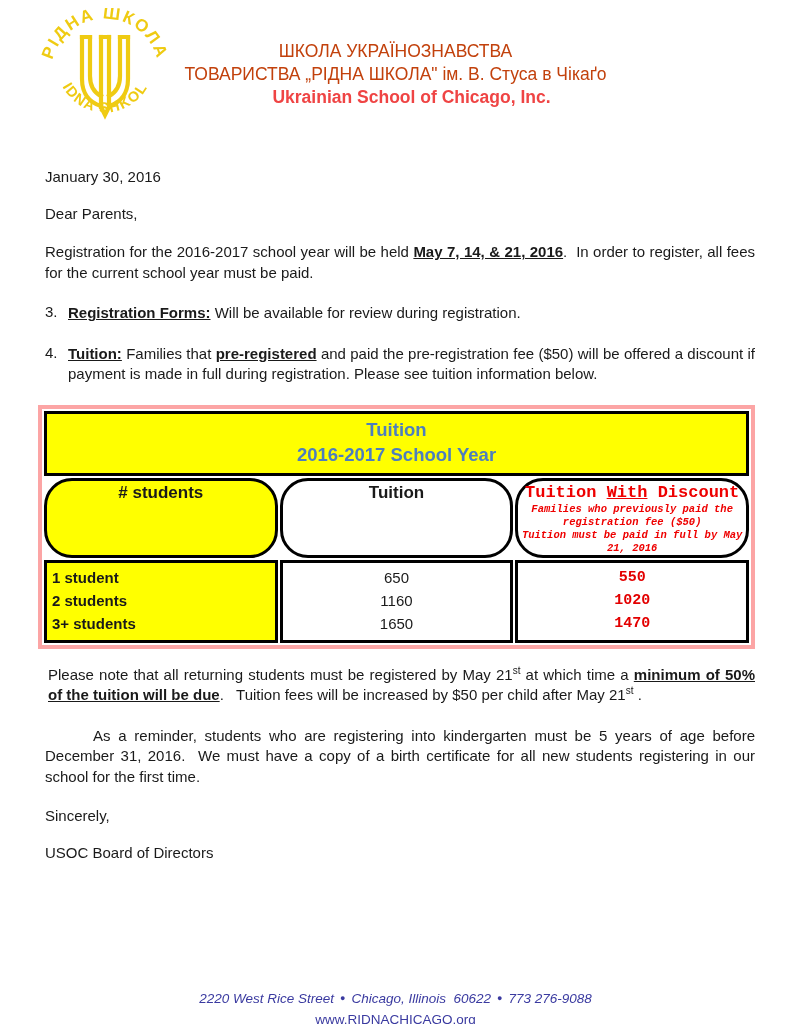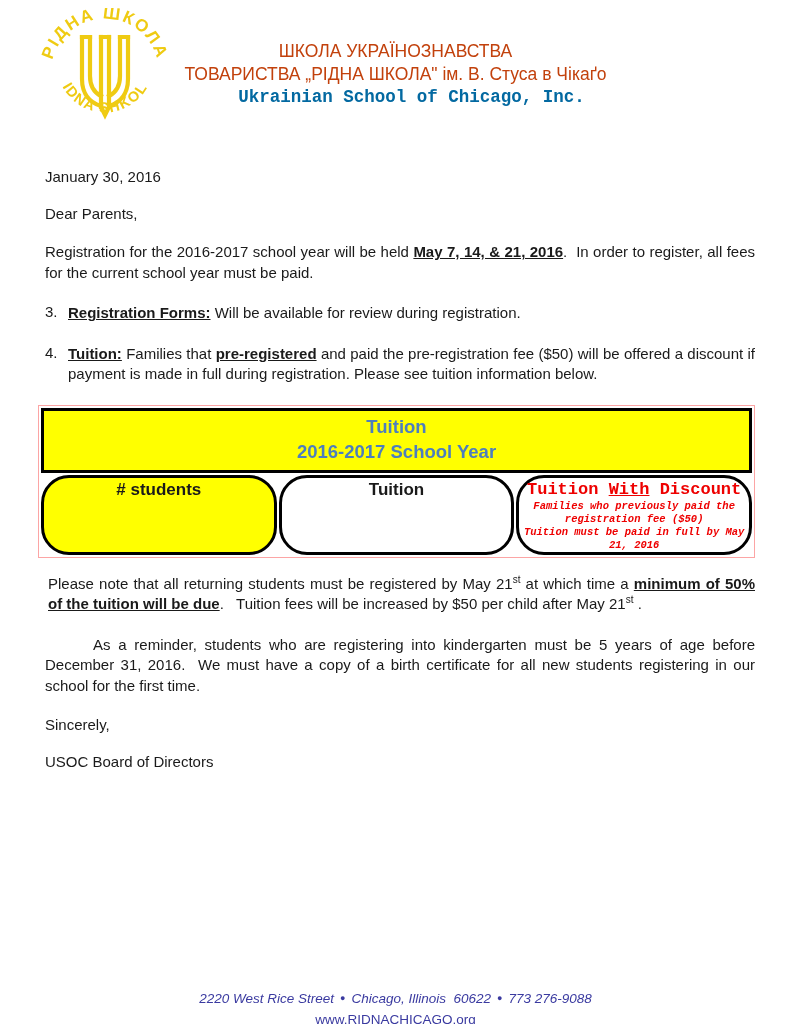--- a/index.html
+++ b/index.html
@@ -16,40 +16,40 @@
     overflow: hidden;
   }
   
   .header { position: relative; height: 150px; }
   .logo { position: absolute; left: 40px; top: 8px; width: 130px; height: 132px; }
   .header-text {
     position: absolute; left: 0; right: 0; top: 40px;
     text-align: center; line-height: 23px;
   }
   .header-line-cyr { color: #c2410c; font-size: 17.5px; }
-  .header-line-en  { color: #0369a1; font-size: 17.5px; font-weight: bold;
-                     font-family: Liberation Mono, monospace; margin-left: 32px; }
+  .header-line-en  { color: #ef4444; font-size: 17.5px; font-weight: bold;
+                     font-family: Liberation Sans, sans-serif; margin-left: 32px; }
   
   .content { padding: 18px 36px 0 45px; }
   .para { line-height: 20.5px; margin-bottom: 20px; text-align: justify; }
   .date, .salutation, .closing, .signature { margin-bottom: 20px; }
   .bu { font-weight: bold; text-decoration: underline; }
   .list-item { display: flex; margin-bottom: 20px; }
   .list-num { width: 23px; flex: 0 0 23px; }
   .list-body { flex: 1; text-align: justify; line-height: 20.5px; }
   sup { font-size: 10px; vertical-align: super; line-height: 0; }
   .indent { text-indent: 48px; }
   .link { color: #1818DF; font-weight: bold; text-decoration: underline; cursor: pointer; }
   
   .tuition-table {
     margin: 2px 0 16px -7px;
     border-collapse: separate;
     border-spacing: 2.5px;
     background: #ffffff;
-    border: 1px solid #fca5a5;
+    border: 4px solid #fca5a5;
     width: 717px;
     table-layout: fixed;
   }
   .tuition-table td { border: 3px solid #000000; vertical-align: top; }
   .col1 { width: 122px; }
   .col2 { width: 248px; }
   .col3 { width: 322px; font-family: Liberation Mono, monospace; }
   .cell-yellow { background: #FFFF00; }
   .title-cell { text-align: center; padding: 3px 0 6px 0; }
   .title-line { color: #4D7EBE; font-weight: bold; font-size: 18.5px; line-height: 25px; }
@@ -136,20 +136,37 @@
       </tr>
       <tr>
         <td class="col1 cell-yellow hdr-cell hdr-students"># students</td>
         <td class="col2 hdr-cell">Tuition</td>
         <td class="col3 hdr-cell">
           <div class="hdr-discount-title"><span>Tuition </span><span class="w-u">With</span><span> Discount</span></div>
           <div class="hdr-discount-sub">Families who previously paid the registration fee ($50)</div>
           <div class="hdr-discount-sub">Tuition must be paid in full by May 21, 2016</div>
         </td>
       </tr>
+      <tr>
+        <td class="col1 cell-yellow data-cell students-cell">
+          <div class="line">1 student</div>
+          <div class="line">2 students</div>
+          <div class="line">3+ students</div>
+        </td>
+        <td class="col2 data-cell tuition-cell">
+          <div class="line">650</div>
+          <div class="line">1160</div>
+          <div class="line">1650</div>
+        </td>
+        <td class="col3 data-cell discount-cell">
+          <div class="line">550</div>
+          <div class="line">1020</div>
+          <div class="line">1470</div>
+        </td>
+      </tr>
     </tbody>
       </table>
 
     <div class="para" style="padding-left:3px;"><span>Please note that all returning students must be registered by May 21</span><sup>st</sup><span> at which time a </span><span class="bu">minimum of 50% of the tuition will be due</span><span>.&nbsp;&nbsp; Tuition fees will be increased by $50 per child after May 21</span><sup>st</sup><span>&nbsp;.</span></div>
 
     <div class="para indent">As a reminder, students who are registering into kindergarten must be 5 years of age before December 31, 2016.&nbsp; We must have a copy of a birth certificate for all new students registering in our school for the first time.</div>
 
 
     <div class="closing">Sincerely,</div>
 

